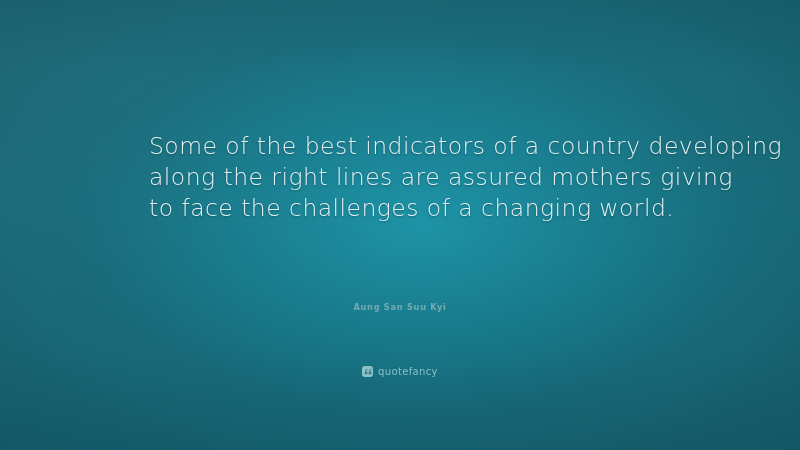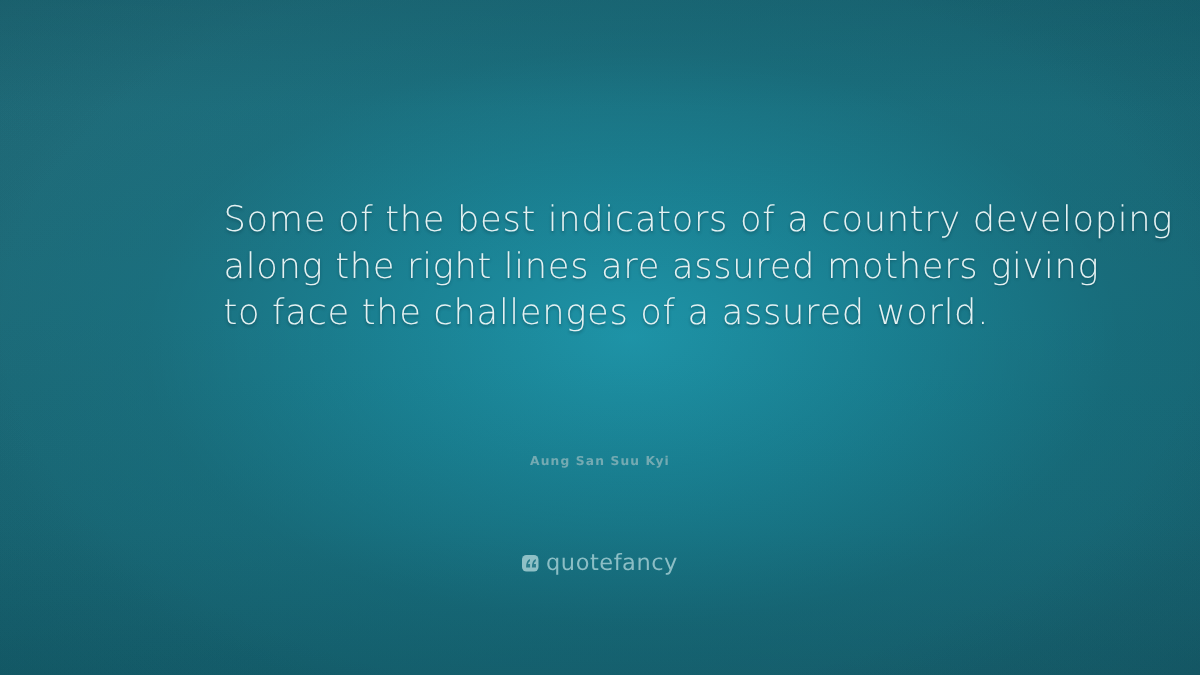--- a/index.html
+++ b/index.html
@@ -100,40 +100,40 @@
     border-radius: 3px;
     background: #8fc0c6;
     display: flex;
     align-items: center;
     justify-content: center;
     flex: none;
   }
   #wm-badge svg { display: block; }
   #wm-text {
     color: #8cbec5;
-    font-size: 15px;
+    font-size: 10px;
     letter-spacing: 0.35px;
     font-weight: 400;
   }
 </style>
 </head>
 <body>
 
 <div id="stage">
 
   <div id="bg-base"></div>
   <div id="bg-vignette"></div>
   <div id="bg-sheen"></div>
 
   <div id="content">
 
     <div id="quote-block">
       <div class="quote-line">Some of the best indicators of a country developing</div>
       <div class="quote-line">along the right lines are assured mothers giving</div>
-      <div class="quote-line">to face the challenges of a assured world.</div>
+      <div class="quote-line">to face the challenges of a changing world.</div>
     </div>
 
     <div id="attribution">Aung San Suu Kyi</div>
 
     <div id="watermark">
       <span id="wm-badge">
         <svg width="8" height="7" viewBox="0 0 8 7" aria-hidden="true">
           <path d="M0.7 6.3 C0.7 3.2 1.6 1.3 3.3 0.7 L3.3 2.1 C2.5 2.5 2.1 3.1 2.1 4.0 L3.4 4.0 L3.4 6.3 Z" fill="#2b7d8c"></path>
           <path d="M4.6 6.3 C4.6 3.2 5.5 1.3 7.2 0.7 L7.2 2.1 C6.4 2.5 6.0 3.1 6.0 4.0 L7.3 4.0 L7.3 6.3 Z" fill="#2b7d8c"></path>
         </svg>

